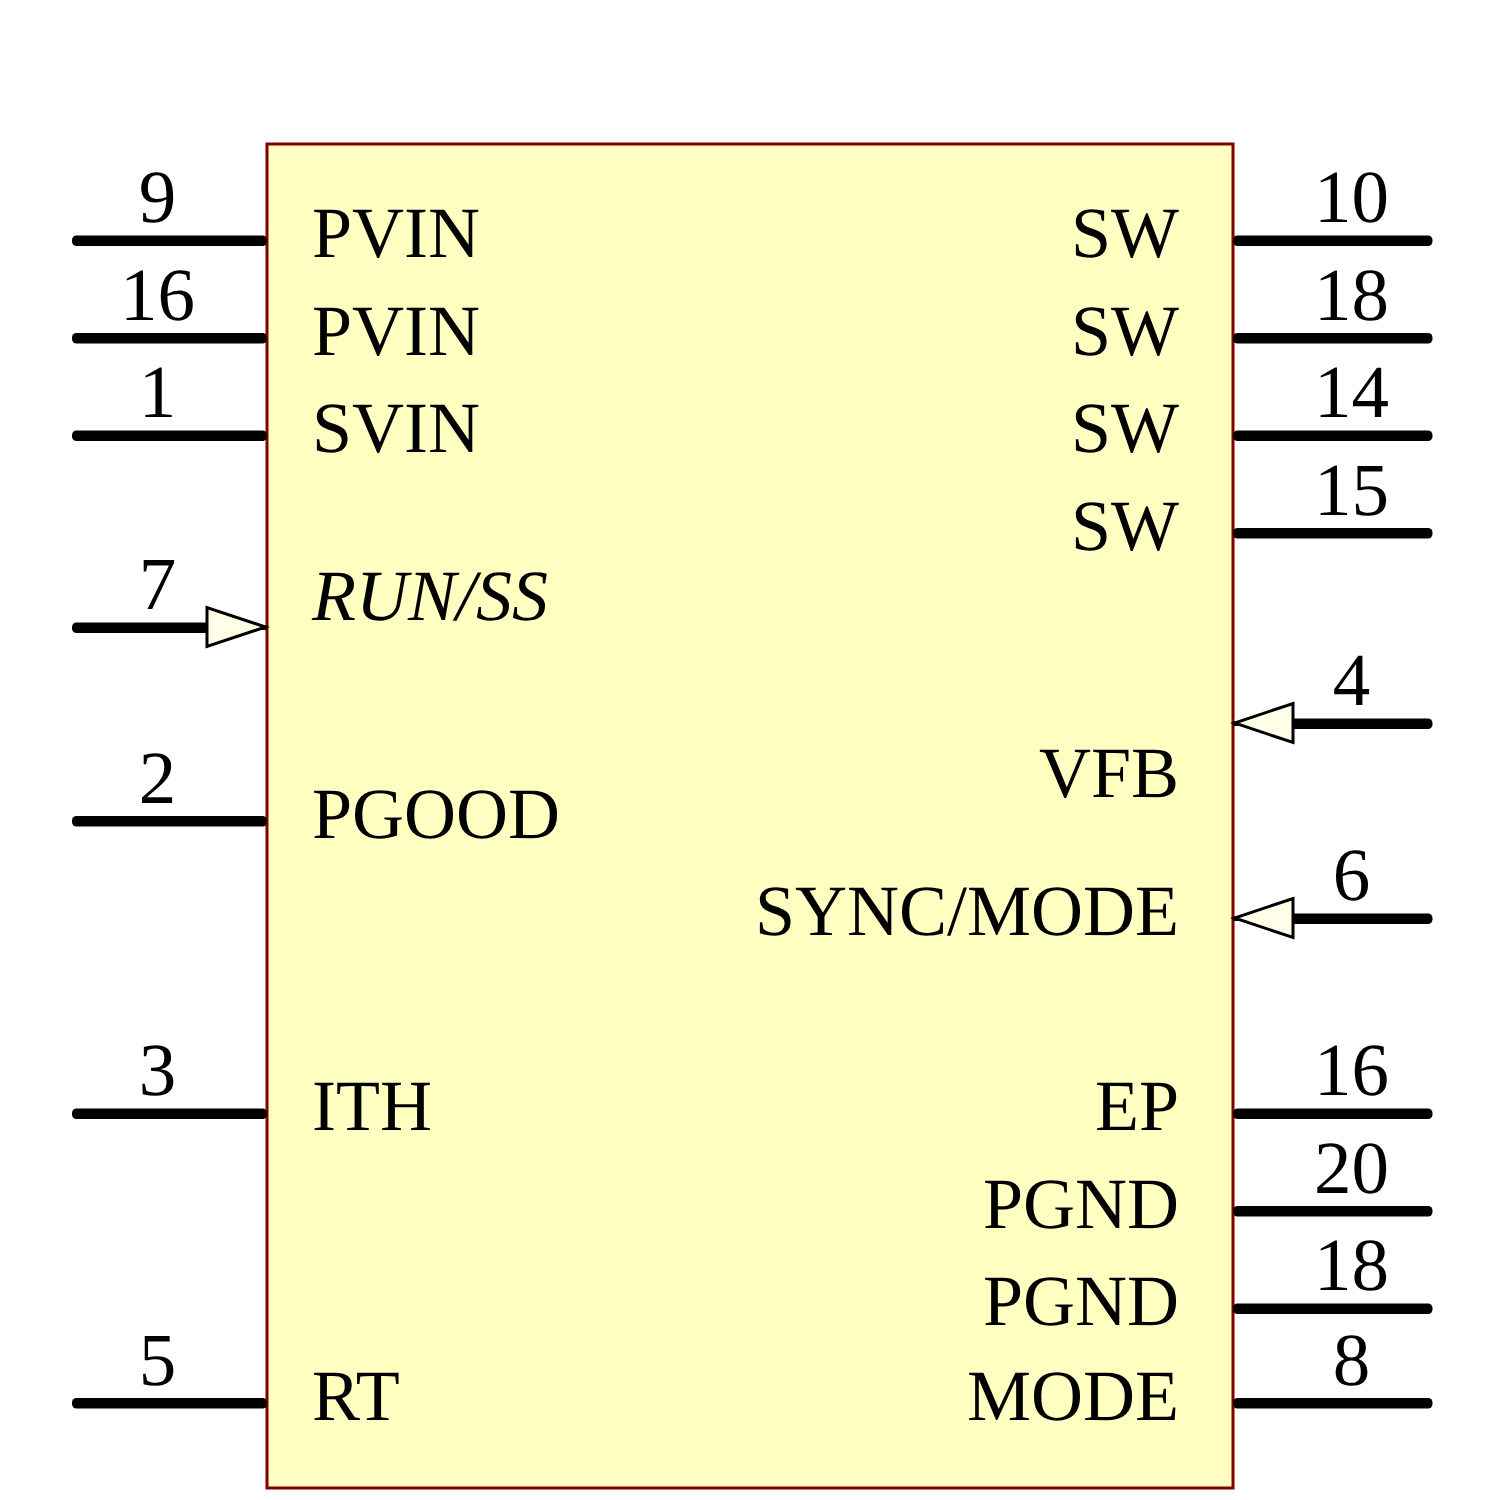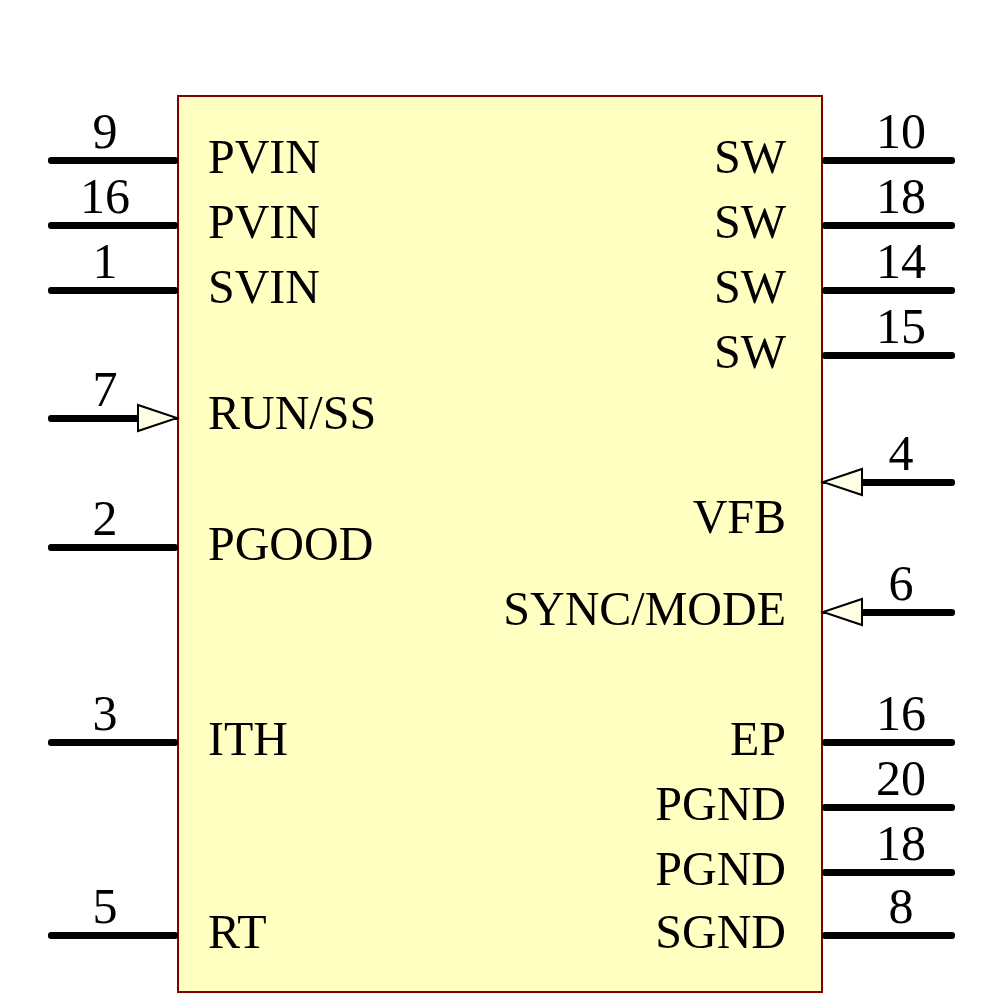--- a/index.html
+++ b/index.html
@@ -78,21 +78,21 @@
       <div class="pin-label left-side" style="left: 208px; top: 225px;">PVIN</div>
       <div class="pin-line" style="left: 48px; top: 287px; width: 130px;"></div>
       <div class="pin-number" style="left: 48px; top: 232px; width: 114px;">1</div>
       <div class="pin-label left-side" style="left: 208px; top: 290px;">SVIN</div>
       <div class="pin-line" style="left: 48px; top: 415px; width: 94px;"></div>
       <div class="pin-line-thin" style="left: 140px; top: 417px; width: 38px;"></div>
       <svg width="44" height="32" class="pin-arrow" style="left: 136px; top: 402px;">
         <polygon points="2,3 2,29 41,16" fill="#FFFFE8" stroke="#000000" stroke-width="2"></polygon>
       </svg>
       <div class="pin-number" style="left: 48px; top: 360px; width: 114px;">7</div>
-      <div class="pin-label left-side" style="left: 208px; top: 416px;">RUN/SS</div>
+      <div class="pin-label left-side" style="left: 208px; top: 402px; font-style: italic;">RUN/SS</div>
       <div class="pin-line" style="left: 48px; top: 544px; width: 130px;"></div>
       <div class="pin-number" style="left: 48px; top: 489px; width: 114px;">2</div>
       <div class="pin-label left-side" style="left: 208px; top: 547px;">PGOOD</div>
       <div class="pin-line" style="left: 48px; top: 739px; width: 130px;"></div>
       <div class="pin-number" style="left: 48px; top: 684px; width: 114px;">3</div>
       <div class="pin-label left-side" style="left: 208px; top: 742px;">ITH</div>
       <div class="pin-line" style="left: 48px; top: 932px; width: 130px;"></div>
       <div class="pin-number" style="left: 48px; top: 877px; width: 114px;">5</div>
       <div class="pin-label left-side" style="left: 208px; top: 935px;">RT</div>
       <div class="pin-line" style="left: 822px; top: 157px; width: 133px;"></div>
@@ -125,15 +125,15 @@
       <div class="pin-number" style="left: 845px; top: 684px; width: 112px;">16</div>
       <div class="pin-label right-side" style="right: 214px; top: 742px;">EP</div>
       <div class="pin-line" style="left: 822px; top: 804px; width: 133px;"></div>
       <div class="pin-number" style="left: 845px; top: 749px; width: 112px;">20</div>
       <div class="pin-label right-side" style="right: 214px; top: 807px;">PGND</div>
       <div class="pin-line" style="left: 822px; top: 869px; width: 133px;"></div>
       <div class="pin-number" style="left: 845px; top: 814px; width: 112px;">18</div>
       <div class="pin-label right-side" style="right: 214px; top: 872px;">PGND</div>
       <div class="pin-line" style="left: 822px; top: 932px; width: 133px;"></div>
       <div class="pin-number" style="left: 845px; top: 877px; width: 112px;">8</div>
-      <div class="pin-label right-side" style="right: 214px; top: 935px;">SGND</div>
+      <div class="pin-label right-side" style="right: 214px; top: 935px;">MODE</div>
     </div>
 </div>
 
 </body></html>

